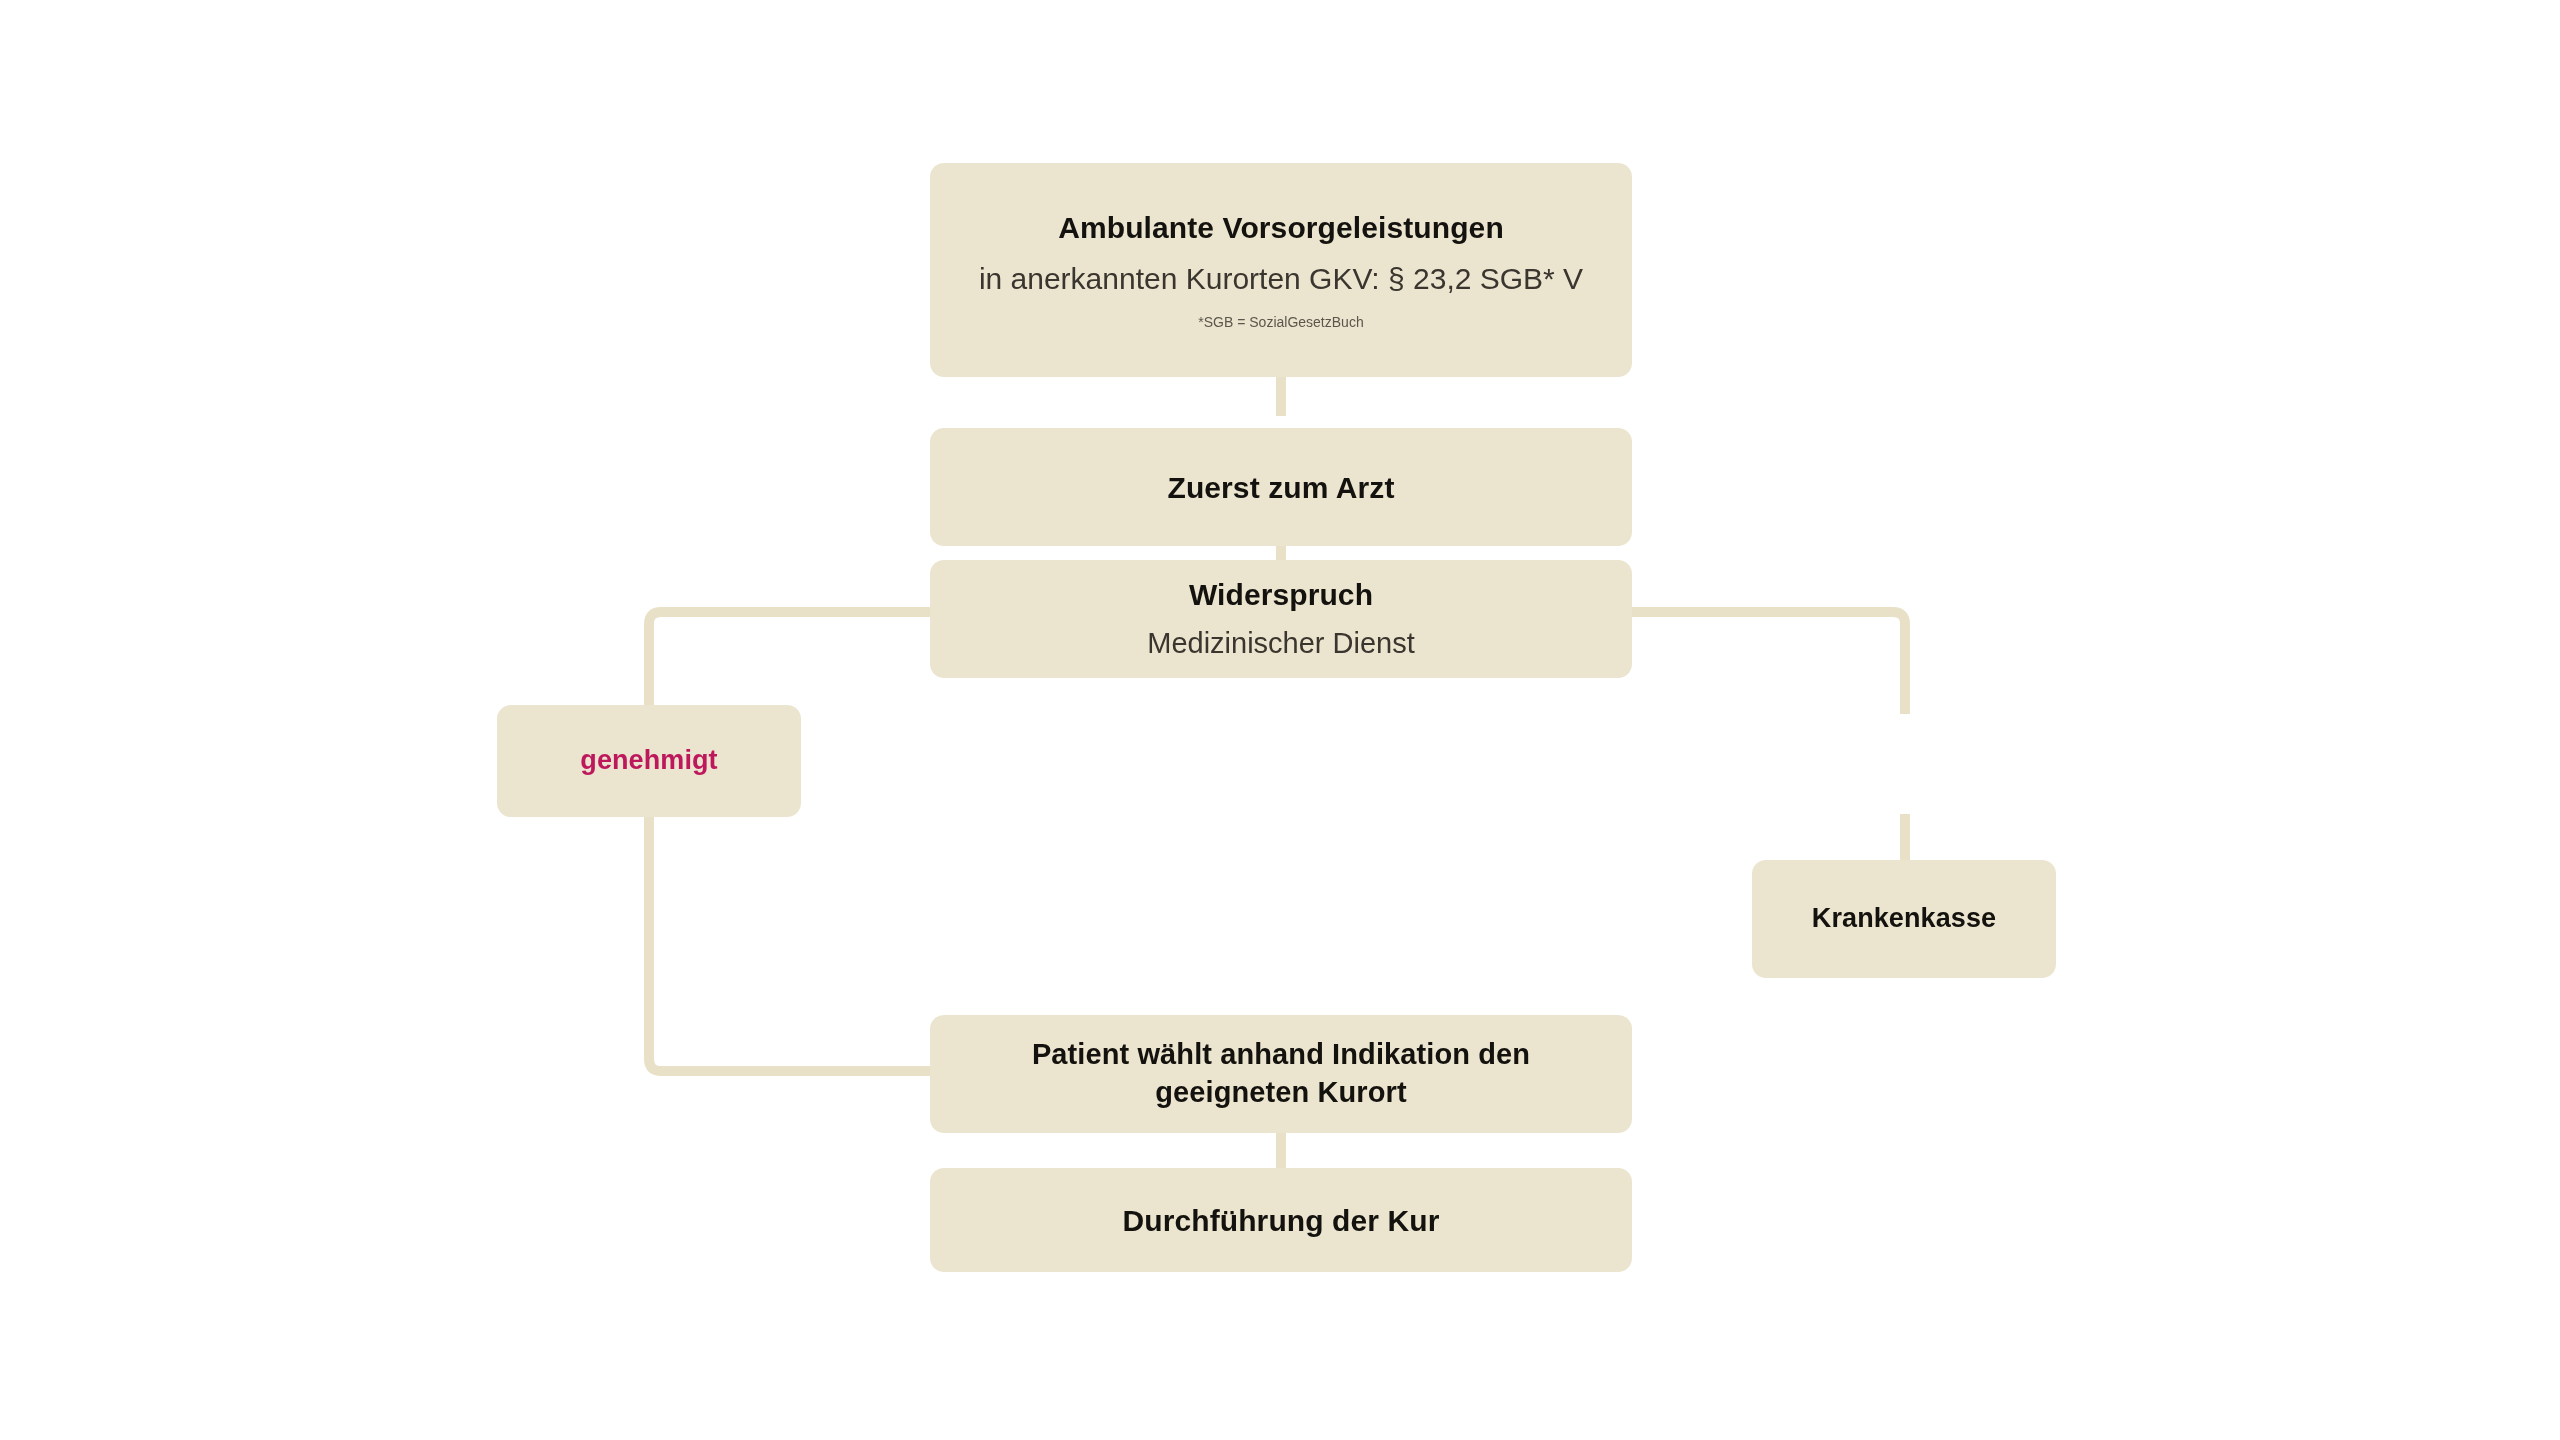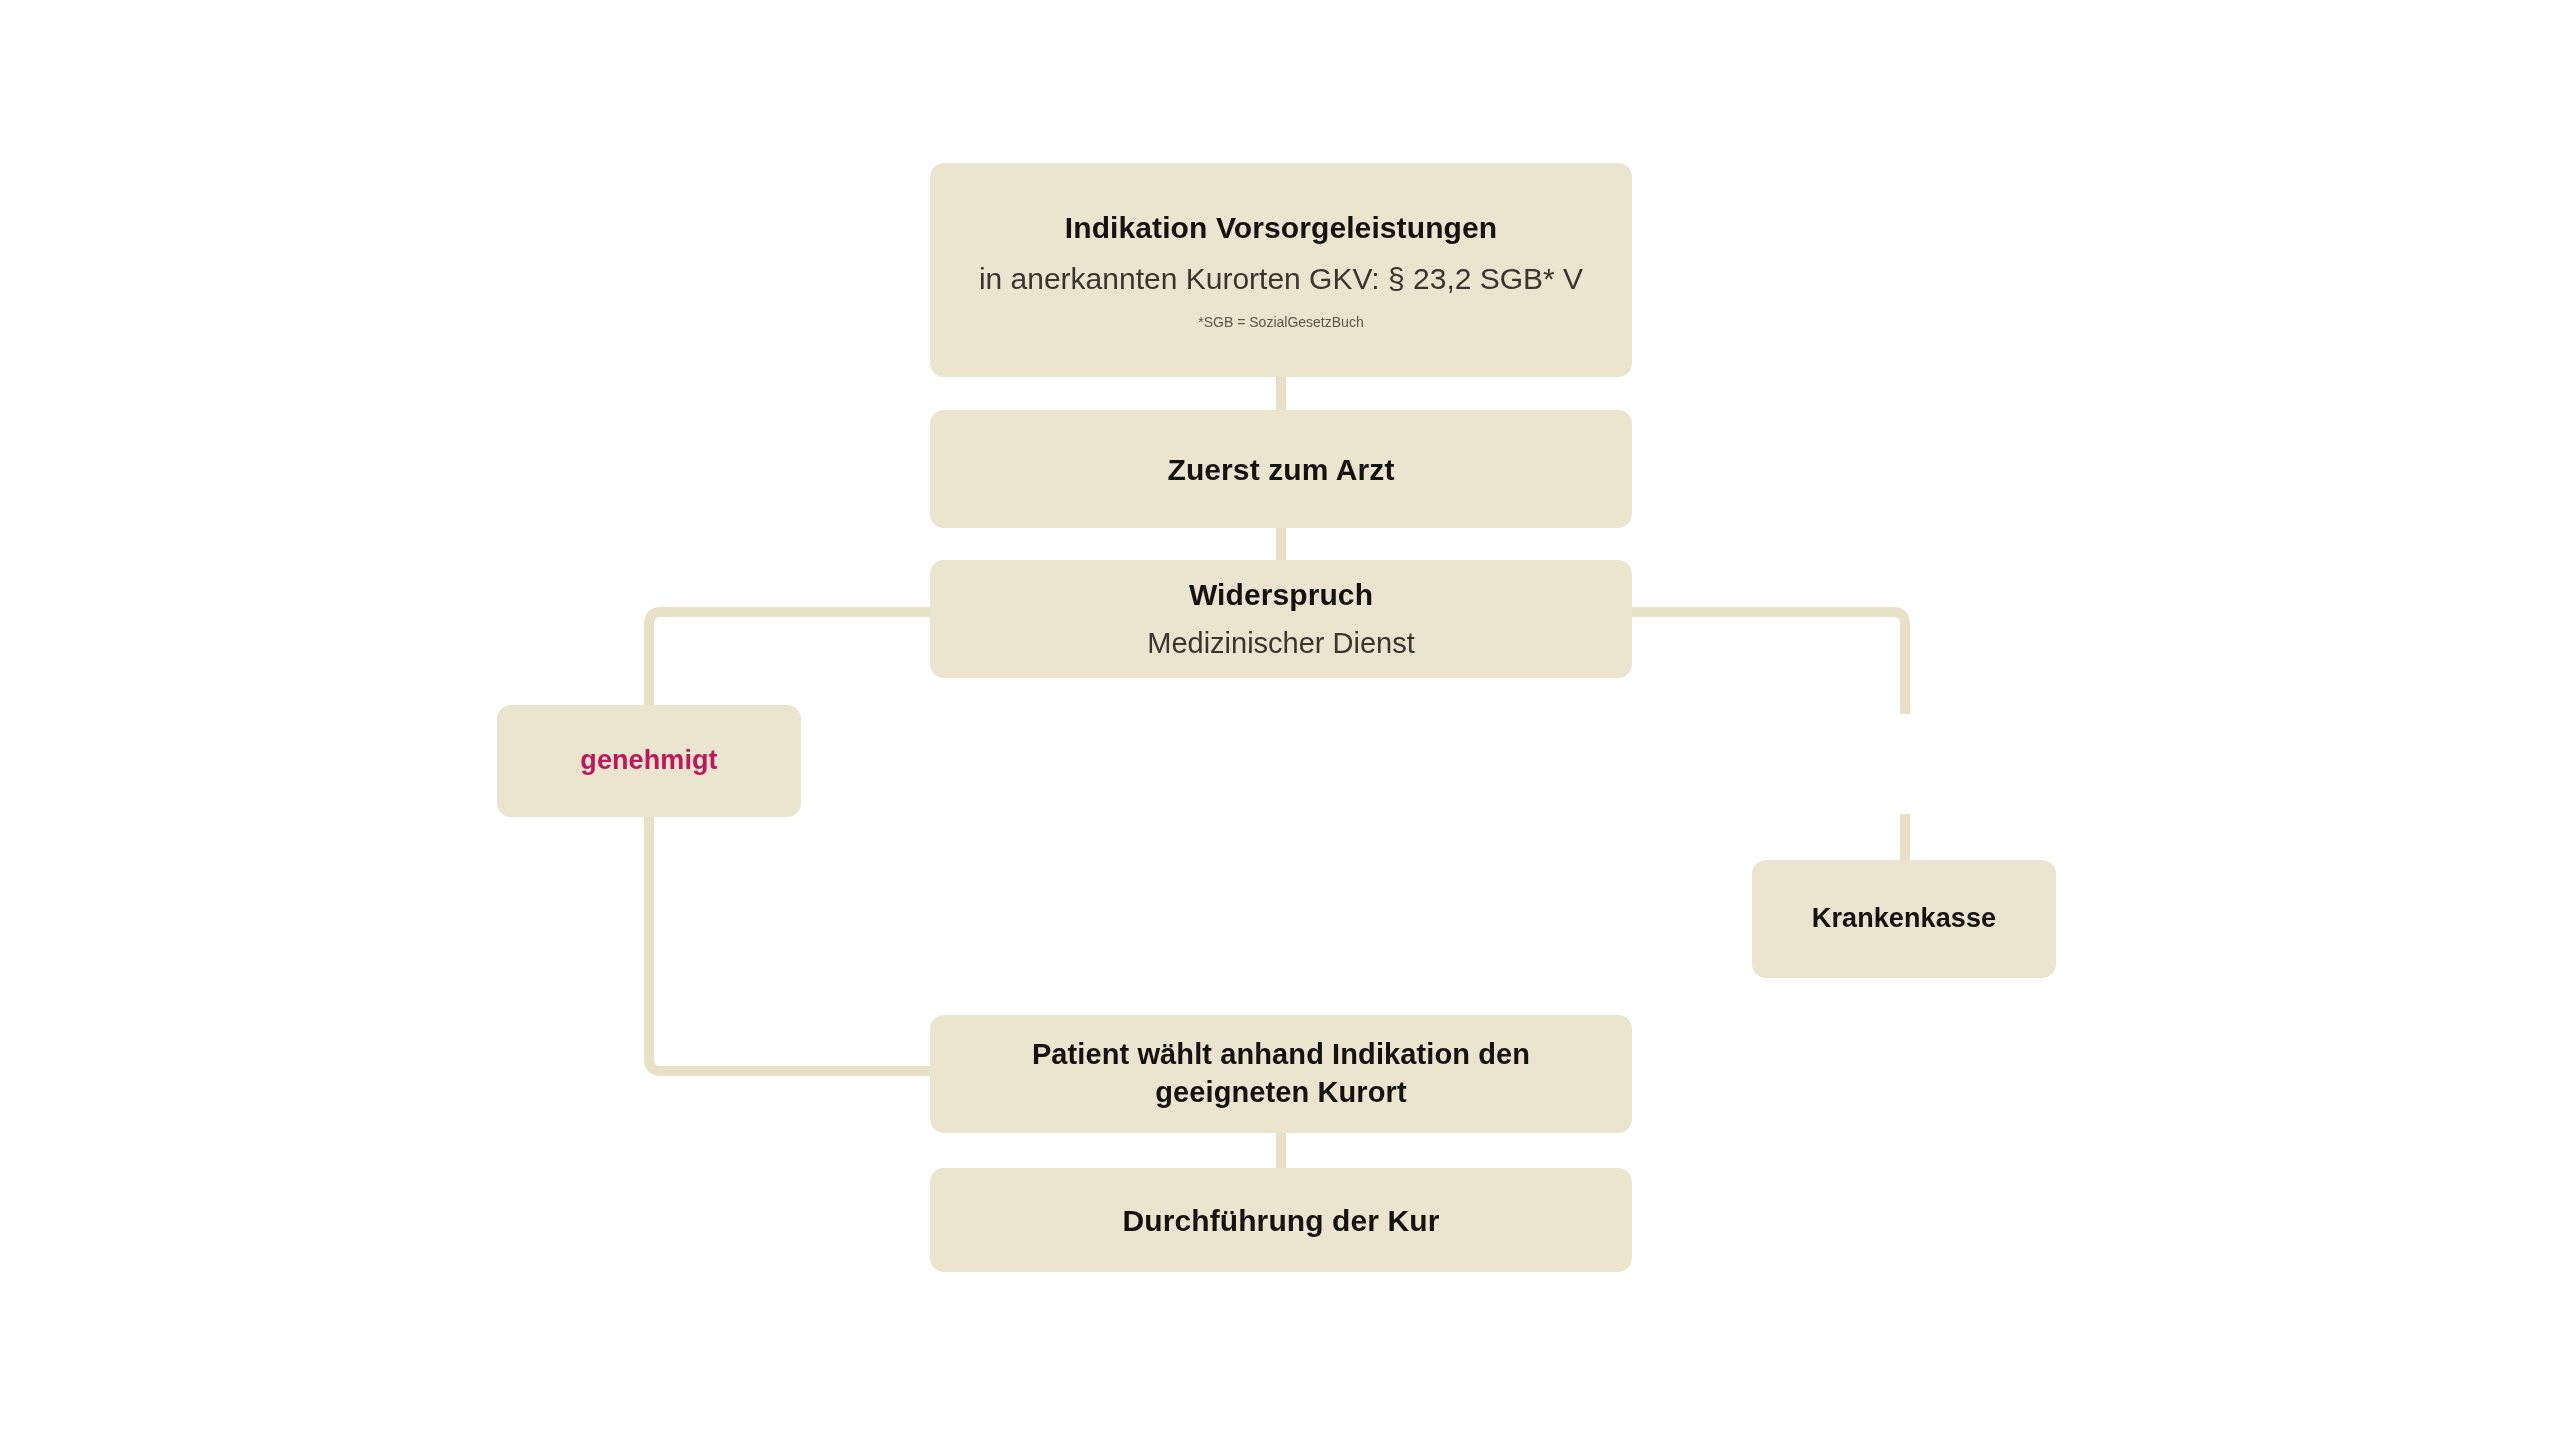--- a/index.html
+++ b/index.html
@@ -55,21 +55,21 @@
     color: #5B564C;
     font-weight: 400;
     line-height: 1.35;
   }
   
   #n-top        { left: 930px;  top: 163px;  width: 702px;  height: 214px; }
   #n-top .line-strong { font-size: 30px; margin-bottom: 12px; }
   #n-top .line-sub    { font-size: 30px; margin-bottom: 14px; }
   #n-top .line-fine   { font-size: 14px; }
 
-  #n-arzt       { left: 930px;  top: 410px;  width: 702px;  height: 118px; text-align: center; }
+  #n-arzt       { left: 930px;  top: 428px;  width: 702px;  height: 118px; text-align: center; }
   #n-arzt .line-strong { font-size: 30px; }
 
   #n-kasse      { left: 930px;  top: 560px;  width: 702px;  height: 118px; }
   #n-kasse .line-strong { font-size: 30px; margin-bottom: 10px; }
   #n-kasse .line-sub    { font-size: 29px; }
 
   #n-genehmigt  { left: 497px;  top: 705px;  width: 304px;  height: 112px; }
   #n-genehmigt .line-strong { font-size: 27px; }
 
   #n-abgelehnt  { left: 1752px; top: 708px;  width: 304px;  height: 112px; }
@@ -102,21 +102,21 @@
 
       <path d="M 1628 612 L 1893 612 Q 1905 612 1905 624 L 1905 714"></path>
 
       <path d="M 1905 814 L 1905 866"></path>
 
       <path d="M 1281 1128 L 1281 1174"></path>
     </g>
   </svg>
 
   <div class="node" id="n-top" style="background: rgb(235, 229, 207);">
-    <div class="line-strong" style="color: rgb(20, 18, 14);">Indikation Vorsorgeleistungen</div>
+    <div class="line-strong" style="color: rgb(20, 18, 14);">Ambulante Vorsorgeleistungen</div>
     <div class="line-sub" style="color: rgb(58, 54, 47);">in anerkannten Kurorten GKV: § 23,2 SGB* V</div>
     <div class="line-fine" style="color: rgb(91, 86, 76);">*SGB = SozialGesetzBuch</div>
   </div>
 
   <div class="node" id="n-arzt" style="background: rgb(235, 229, 207);">
     <div class="line-strong" style="color: rgb(20, 18, 14);">Zuerst zum Arzt</div>
   </div>
 
   <div class="node" id="n-kasse" style="background: rgb(235, 229, 207);">
     <div class="line-strong" style="color: rgb(20, 18, 14);">Widerspruch</div>

